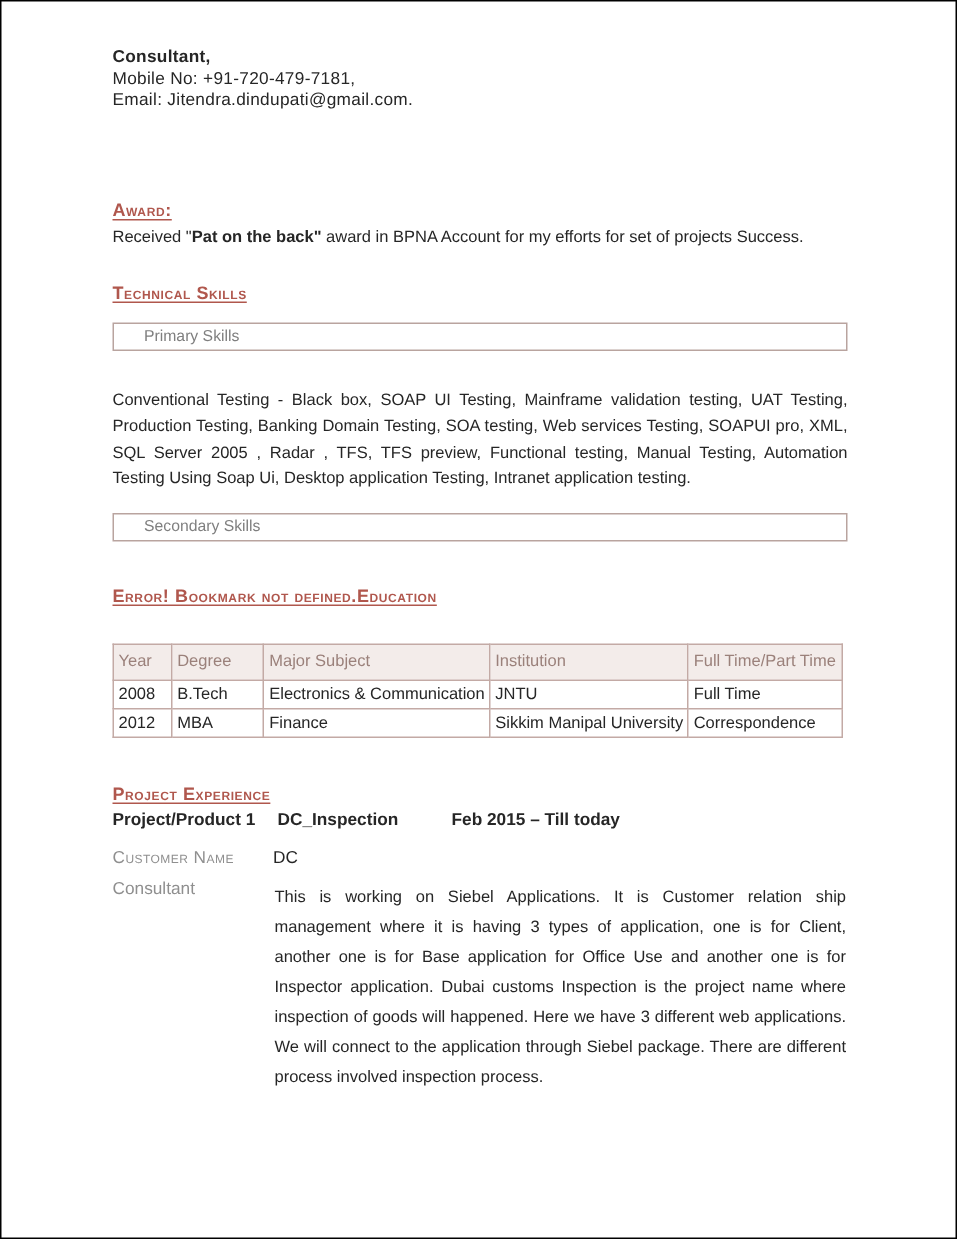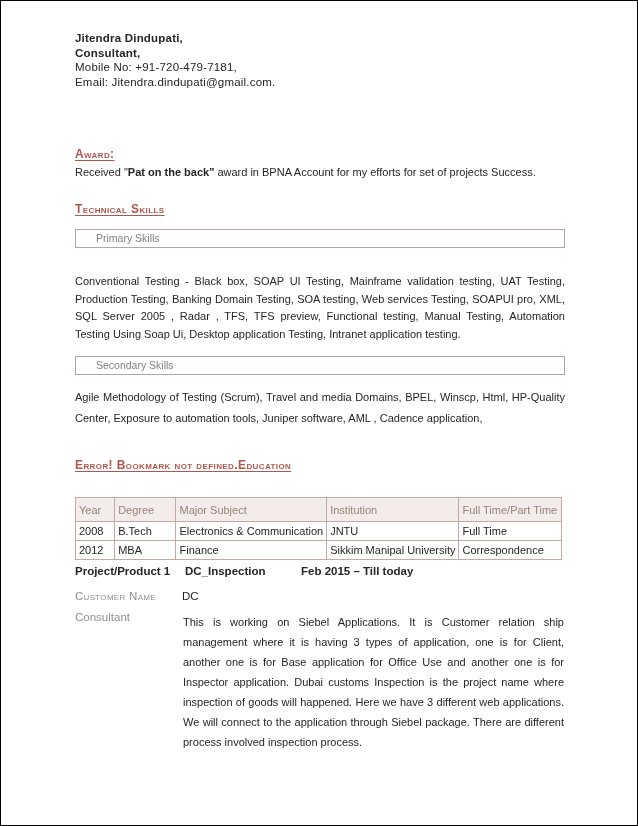--- a/index.html
+++ b/index.html
@@ -111,21 +111,20 @@
     font-size:11px;line-height:20px;
     text-align:justify;
   }
 </style>
 </head>
 <body>
 
 <div class="page">
 
   <header class="contact">
-    <div class="bold">Jitendra Dindupati,</div>
     <div class="bold">Consultant,</div>
     <div>Mobile No: +91-720-479-7181,</div>
     <div>Email: Jitendra.dindupati@gmail.com.</div>
   </header>
 
   <section>
     <h3 class="hd award-hd">Award:</h3>
     <p class="award-text"><span>Received "</span><strong>Pat on the back"</strong><span> award in BPNA Account for my efforts for set of projects Success.</span></p>
   </section>
 
@@ -133,21 +132,20 @@
     <h3 class="hd skills-hd">Technical Skills</h3>
 
     <div class="skill-box">
       <span>Primary Skills</span>
     </div>
     <p class="primary-text">Conventional Testing - Black box, SOAP UI Testing, Mainframe validation testing, UAT Testing, Production Testing, Banking Domain Testing, SOA testing, Web services Testing, SOAPUI pro, XML, SQL Server 2005 , Radar , TFS, TFS preview, Functional testing, Manual Testing, Automation Testing Using Soap Ui, Desktop application Testing, Intranet application testing.</p>
 
     <div class="skill-box secondary-box">
       <span>Secondary Skills</span>
     </div>
-    <p class="secondary-text">Agile Methodology of Testing (Scrum), Travel and media Domains, BPEL, Winscp, Html, HP-Quality Center, Exposure to automation tools, Juniper software, AML , Cadence application,</p>
   </section>
 
   <section>
     <h3 class="hd edu-hd">Error! Bookmark not defined.Education</h3>
 
     <table class="edu">
       <colgroup>
         <col class="c-year">
           <col class="c-degree">
           <col class="c-major">
@@ -176,20 +174,21 @@
           <td>MBA</td>
           <td>Finance</td>
           <td>Sikkim Manipal University</td>
           <td>Correspondence</td>
         </tr>
       </tbody>
     </table>
   </section>
 
   <section>
+    <h3 class="hd proj-hd">Project Experience</h3>
 
     <div class="proj-line">
       <span class="p-label">Project/Product 1</span>
       <span class="p-name">DC_Inspection</span>
       <span class="p-dates">Feb 2015 – Till today</span>
     </div>
 
     <div class="cust-row">
       <span class="c-label">Customer Name</span>
       <span class="c-value">DC</span>

